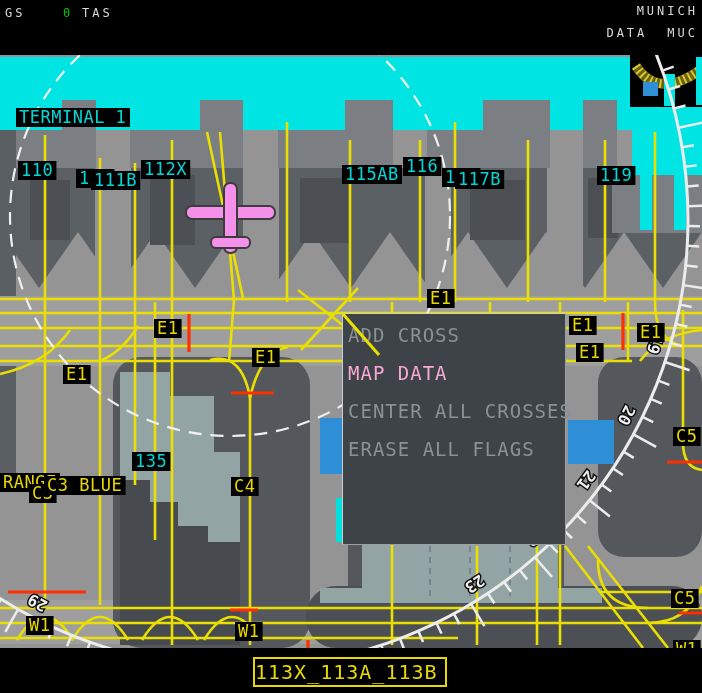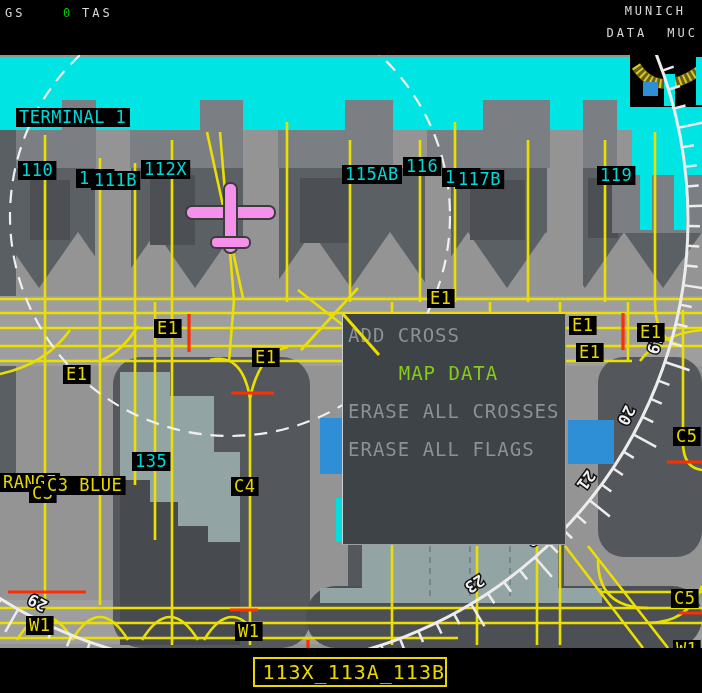--- a/index.html
+++ b/index.html
@@ -5,33 +5,33 @@
   html,body{margin:0;padding:0;background:#000;}
   body{width:702px;height:693px;position:relative;overflow:hidden;
        font-family:"DejaVu Sans Mono",monospace;}
   #map-svg{position:absolute;left:0;top:0;z-index:1;}
   .hdr{position:absolute;color:#d9d9d9;font-size:12px;letter-spacing:3px;
        white-space:pre;z-index:5;}
   .hdr-green{color:#00cc00;}
   #hdr-gs{left:5px;top:6px;}
   #hdr-gsval{left:63px;top:6px;}
   #hdr-tas{left:82px;top:6px;}
-  #hdr-airport{right:16px;top:4px;text-align:center;}
+  #hdr-airport{right:4px;top:4px;text-align:center;}
   #hdr-codes{right:4px;top:26px;display:flex;gap:20px;z-index:5;position:absolute;}
   .ctx-menu{position:absolute;left:342px;top:313px;width:224px;height:232px;
        box-sizing:border-box;background:#3e4347;
        border:1px solid #c9ced1;border-right-color:#9aa0a4;border-bottom-color:#9aa0a4;
        padding:2px 16px 0 5px;z-index:30;}
   .menu-item{height:38px;line-height:38px;font-size:19px;letter-spacing:1px;
        white-space:nowrap;cursor:default;}
   .menu-item.disabled{color:#8a9296;}
-  .menu-item.enabled{color:#84cc16;text-align:center;}
+  .menu-item.enabled{color:#f9a8d4;}
   #bottom-label{position:absolute;left:253px;top:657px;width:194px;height:30px;
        box-sizing:border-box;border:2px solid #e8d800;background:#000;color:#e8d800;
-       font-size:20px;letter-spacing:1px;text-align:right;line-height:26px;z-index:10;}
+       font-size:20px;letter-spacing:1px;text-align:left;line-height:26px;z-index:10;}
   #menu-overlay{position:absolute;left:342px;top:313px;z-index:40;pointer-events:none;}
 </style>
 </head>
 <body>
 
 <div class="hdr" id="hdr-gs">GS</div>
 <div class="hdr hdr-green" id="hdr-gsval">0</div>
 <div class="hdr" id="hdr-tas">TAS</div>
 <div class="hdr" id="hdr-airport">MUNICH</div>
 <div id="hdr-codes">
@@ -322,21 +322,21 @@
           <rect x="673" y="640" width="27.6" height="19" fill="#000"></rect>
           <text x="676" y="655" fill="#e8d800" font-size="17" font-family="&quot;DejaVu Sans Mono&quot;,monospace" letter-spacing="0.5">W1</text>
         </g>
       </g>
   </g>
 </svg>
 
 <div class="ctx-menu">
     <div class="menu-item disabled">ADD CROSS</div>
     <div class="menu-item enabled">MAP DATA</div>
-    <div class="menu-item disabled">ERASE ALL CROSSES</div>
+    <div class="menu-item disabled">CENTER ALL CROSSES</div>
     <div class="menu-item disabled">ERASE ALL FLAGS</div>
   </div>
 
 <svg id="menu-overlay" width="42" height="48">
   <line x1="1" y1="1" x2="37" y2="42" stroke="#eadf00" stroke-width="3"></line>
 </svg>
 
 <div id="bottom-label">113X_113A_113B</div>
 
 </body></html>

